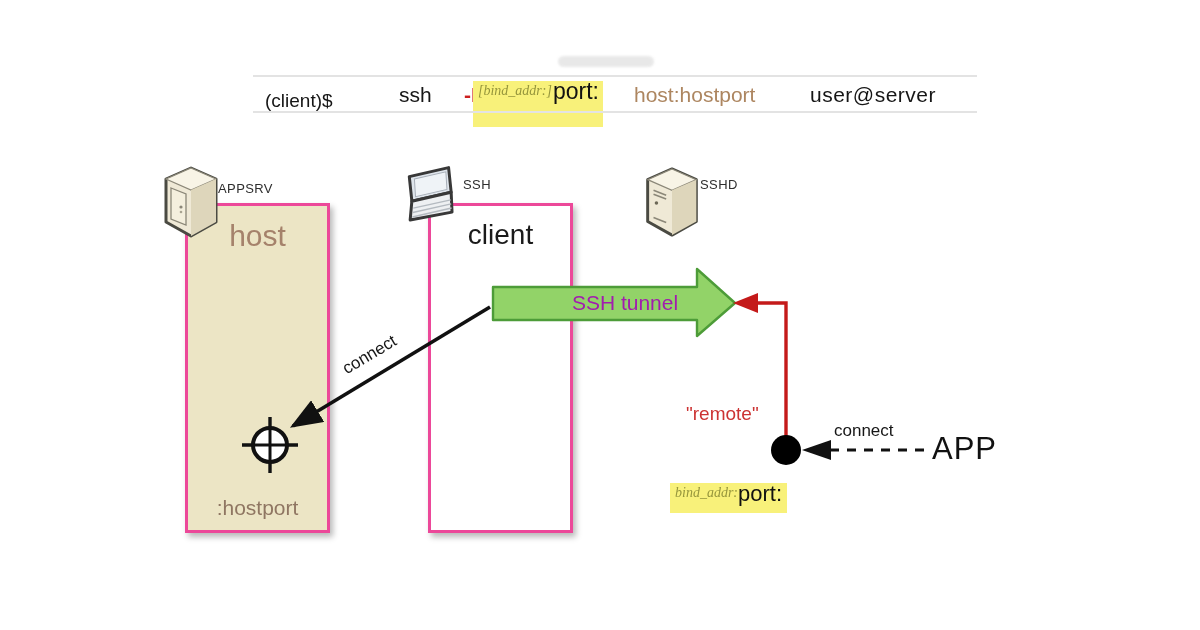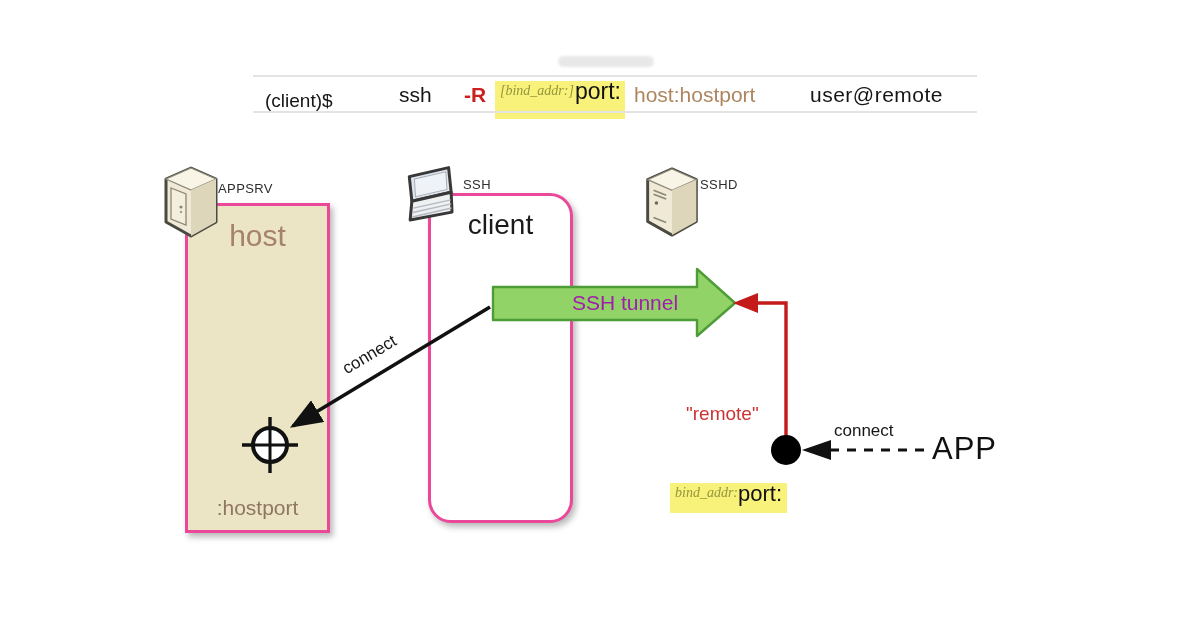--- a/index.html
+++ b/index.html
@@ -10,31 +10,31 @@
 
   
   .divider{position:absolute;left:253px;width:724px;height:2px;background:#e3e3e3;}
   .divider.top{top:75px;}
   .divider.bottom{top:111px;}
   .smudge{position:absolute;left:558px;top:56px;width:96px;height:11px;background:#d7d7d7;border-radius:6px;opacity:.55;filter:blur(1px);}
   .cmd{position:absolute;white-space:nowrap;color:#161616;}
   .cmd-prompt{left:265px;top:90px;font-size:19px;}
   .cmd-program{left:399px;top:83px;font-size:21px;}
   .cmd-flag{left:464px;top:83px;font-size:21px;font-weight:bold;color:#cc1f1f;}
-  .cmd-highlight{position:absolute;left:495px;top:81px;height:30px;background:#f8f17a;display:flex;align-items:baseline;padding:0 4px 8px 5px;}
+  .cmd-highlight{position:absolute;left:473px;top:81px;height:30px;background:#f8f17a;display:flex;align-items:baseline;padding:0 4px 16px 5px;}
   .cmd-bind{font-family:"Liberation Serif",serif;font-style:italic;font-size:14px;color:#96963c;position:relative;top:-7px;}
   .cmd-port{font-size:23px;color:#111;margin-left:1px;position:relative;top:-3px;}
   .cmd-hosthostport{left:634px;top:83px;font-size:21px;color:#ad8660;}
   .cmd-userserver{left:810px;top:83px;font-size:21px;letter-spacing:.5px;}
 
   
   .box{position:absolute;box-sizing:border-box;border:3px solid #ec4899;background:#fff;
        box-shadow:3px 4px 6px rgba(0,0,0,.28);}
   .box-host{left:185px;top:203px;width:145px;height:330px;background:#ece5c5;}
-  .box-client{left:428px;top:193px;width:145px;height:330px;border-radius:23px;}
+  .box-client{left:428px;top:203px;width:145px;height:330px;}
   .box-server{left:660px;top:202px;width:152px;height:331px;}
   .box-title{position:absolute;top:13px;left:0;width:100%;text-align:center;}
   .title-host{font-size:30px;color:#a5826b;}
   .title-dark{font-size:28px;color:#1a1a1a;}
   .host-footer{position:absolute;bottom:10px;left:0;width:100%;text-align:center;font-size:21px;color:#8f7662;}
   .badge{position:absolute;font-size:13px;color:#2e2e2e;letter-spacing:.4px;}
   .badge-appsrv{left:218px;top:181px;}
   .badge-ssh{left:463px;top:177px;}
   .badge-sshd{left:700px;top:177px;}
 
@@ -62,21 +62,21 @@
   <div class="divider top"></div>
   <div class="smudge"></div>
   <span class="cmd cmd-prompt">(client)$</span>
   <span class="cmd cmd-program">ssh</span>
   <span class="cmd cmd-flag">-R</span>
   <span class="cmd-highlight">
     <span class="cmd-bind">[bind_addr:]</span>
     <span class="cmd-port">port:</span>
   </span>
   <span class="cmd cmd-hosthostport">host:hostport</span>
-  <span class="cmd cmd-userserver">user@remote</span>
+  <span class="cmd cmd-userserver">user@server</span>
   <div class="divider bottom"></div>
 
   <div class="box box-host">
     <div class="box-title title-host">host</div>
     <div class="host-footer">:hostport</div>
   </div>
   <span class="badge badge-appsrv">APPSRV</span>
 
   <div class="box box-client">
     <div class="box-title title-dark">client</div>

